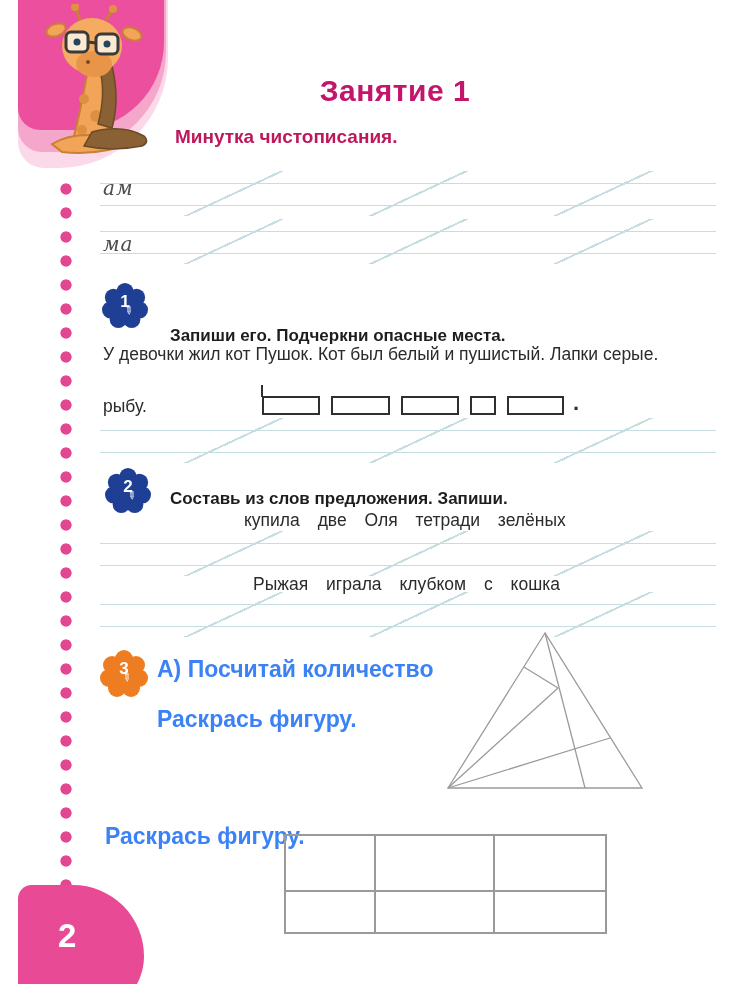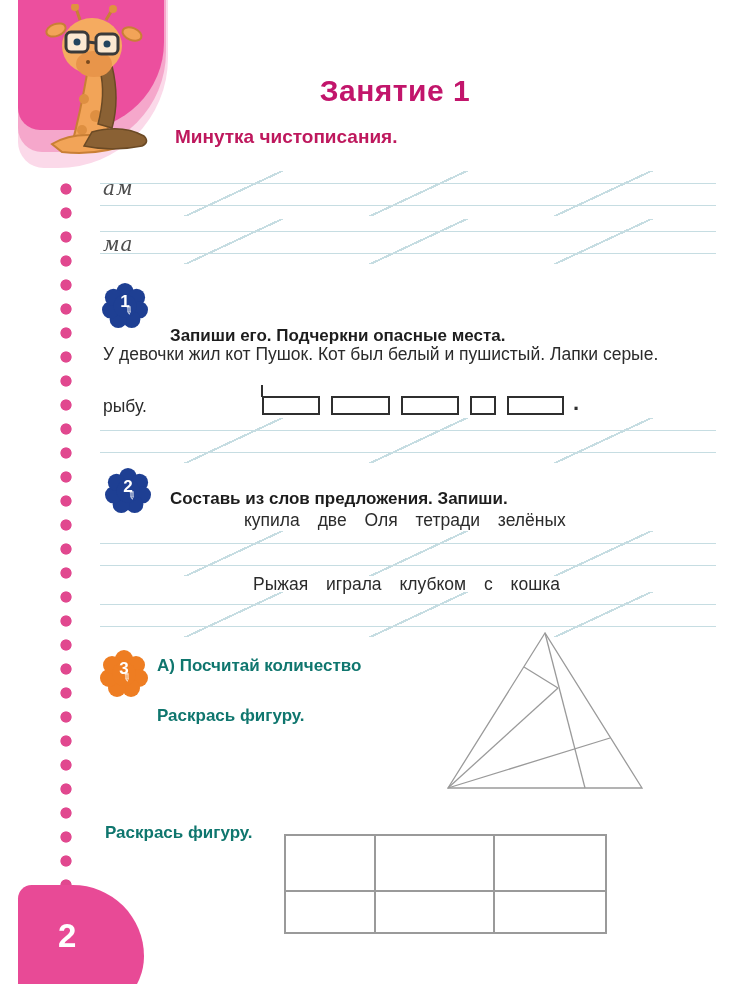--- a/index.html
+++ b/index.html
@@ -37,21 +37,21 @@
   .badge.blue{color:#1e3f93;}
   .badge.orange{color:#ee7d22;}
   .badge .num{position:absolute;left:0;top:9px;width:100%;text-align:center;
     color:#ffffff;font-size:17px;font-weight:bold;}
   .badge .pencil{position:absolute;left:22px;top:21px;color:#ffffff;font-size:11px;
     transform:rotate(40deg);}
 
   .task-heading{position:absolute;font-size:17px;font-weight:bold;color:#1d1d1d;white-space:nowrap;}
   .body-line{position:absolute;font-size:17.5px;color:#2b2b2b;white-space:nowrap;margin-top:10px;}
   .words{position:absolute;font-size:17.5px;color:#2b2b2b;word-spacing:13px;white-space:nowrap;}
-  .bold-line{position:absolute;font-size:17px;font-weight:bold;color:#0f766e;white-space:nowrap;}
+  .bold-line{position:absolute;font-size:23px;font-weight:bold;color:#3b82f6;white-space:nowrap;}
   .blank{display:inline-block;border-bottom:2px solid #3c3c3c;margin-left:8px;}
 
   
   .scheme{position:absolute;left:262px;top:396px;display:flex;align-items:flex-start;}
   .scheme .tick{position:absolute;left:-1px;top:-11px;width:2px;height:12px;background:#2f2f2f;}
   .sbox{height:15px;border:2px solid #2f2f2f;margin-right:11px;}
   .sb1{width:54px;} .sb2{width:55px;} .sb3{width:54px;} .sb4{width:22px;} .sb5{width:53px;}
   .speriod{font-size:22px;font-weight:bold;color:#2f2f2f;line-height:14px;margin-left:-2px;}
 
   

